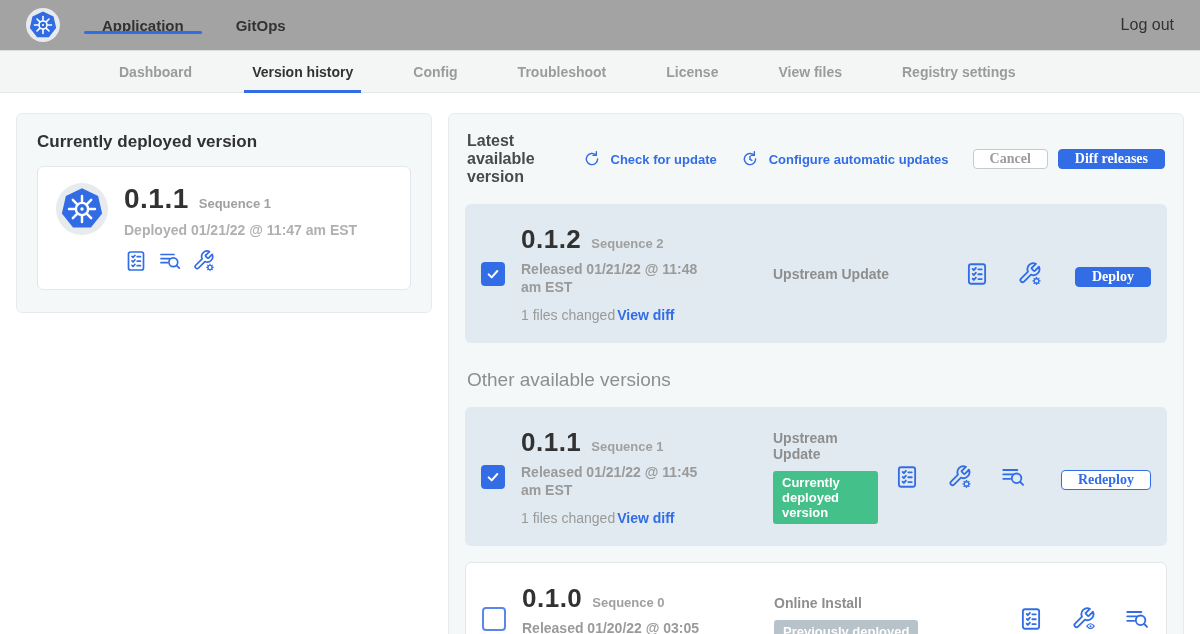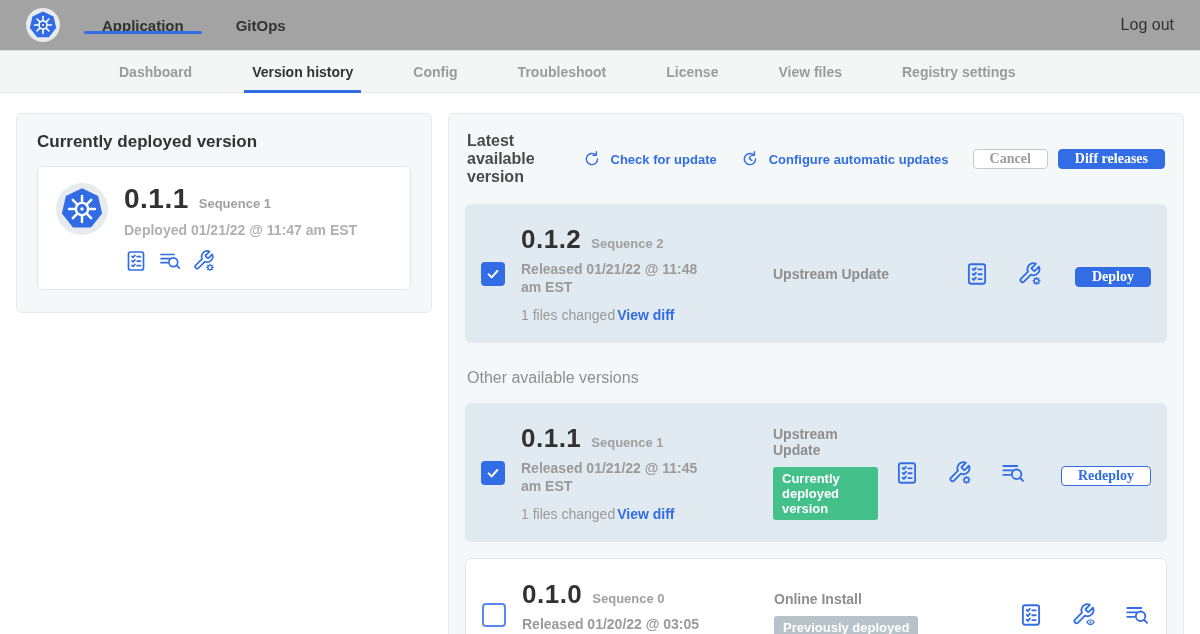--- a/index.html
+++ b/index.html
@@ -89,21 +89,21 @@
   .btn-outline { background: #fff; border: 1px solid #326de6; color: #326de6; }
 
   .version-row {
     border-radius: 6px; display: flex; align-items: center;
     padding: 20px 16px; gap: 16px;
   }
   .version-row.highlight { background: #e1eaf0; }
   .version-row.plain { background: #fff; border: 1px solid #e3e7ea; }
   .row-gap { height: 16px; }
 
-  .other-title { font-size: 16px; color: #8e8e8e; margin: 26px 2px 16px; }
+  .other-title { font-size: 19px; color: #8e8e8e; margin: 26px 2px 16px; }
 
   .checkbox {
     width: 24px; height: 24px; border-radius: 4px; flex: 0 0 auto;
     cursor: pointer; display: flex; align-items: center; justify-content: center;
   }
   .checkbox.checked { background: #326de6; }
   .checkbox.unchecked { background: #fff; border: 2px solid #5b86ea; }
 
   .vblock { width: 200px; flex: 0 0 auto; }
   .released { font-size: 14px; font-weight: bold; color: #9a9a9a; margin-top: 6px; line-height: 1.25; }

